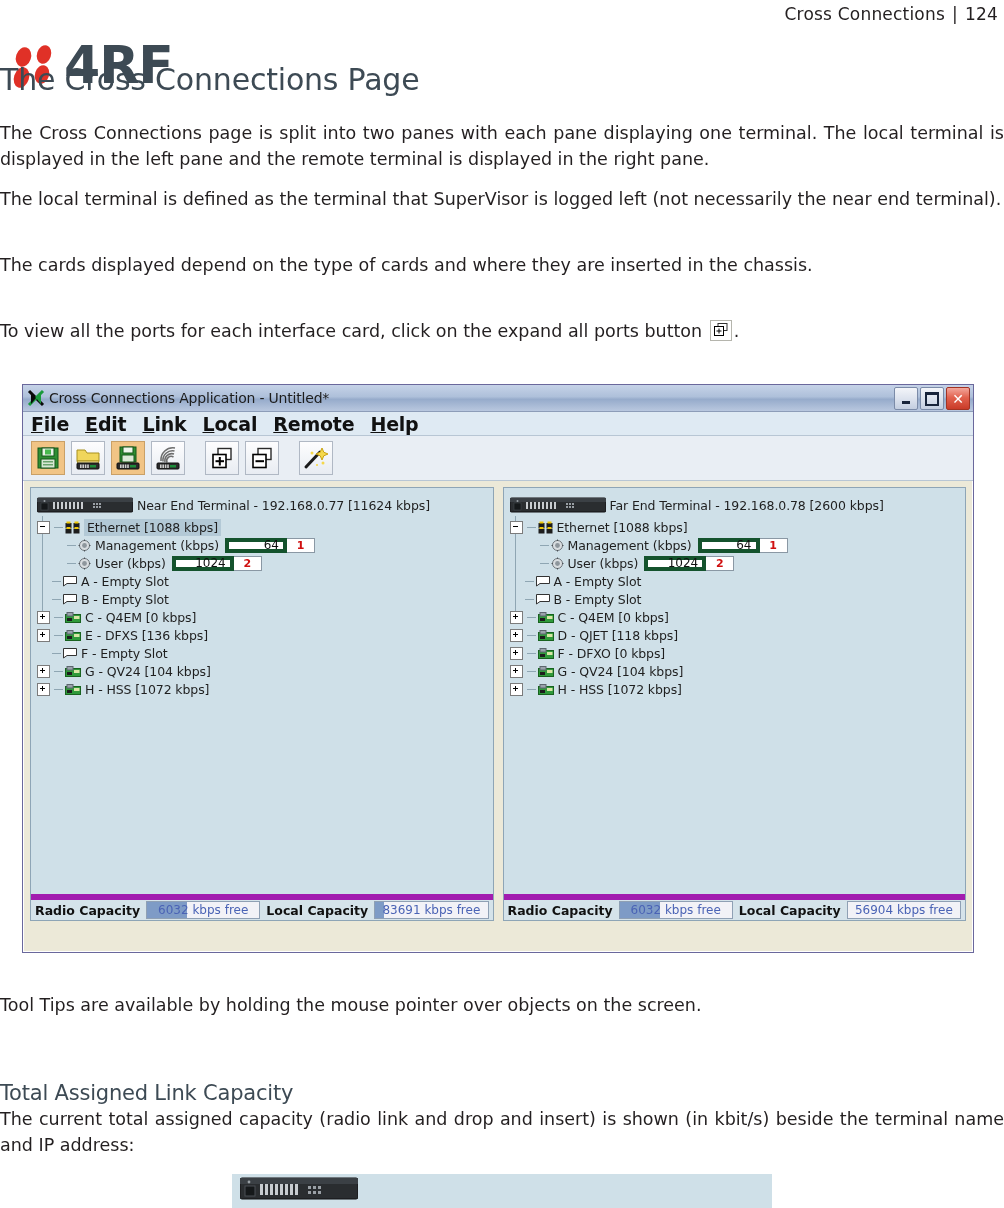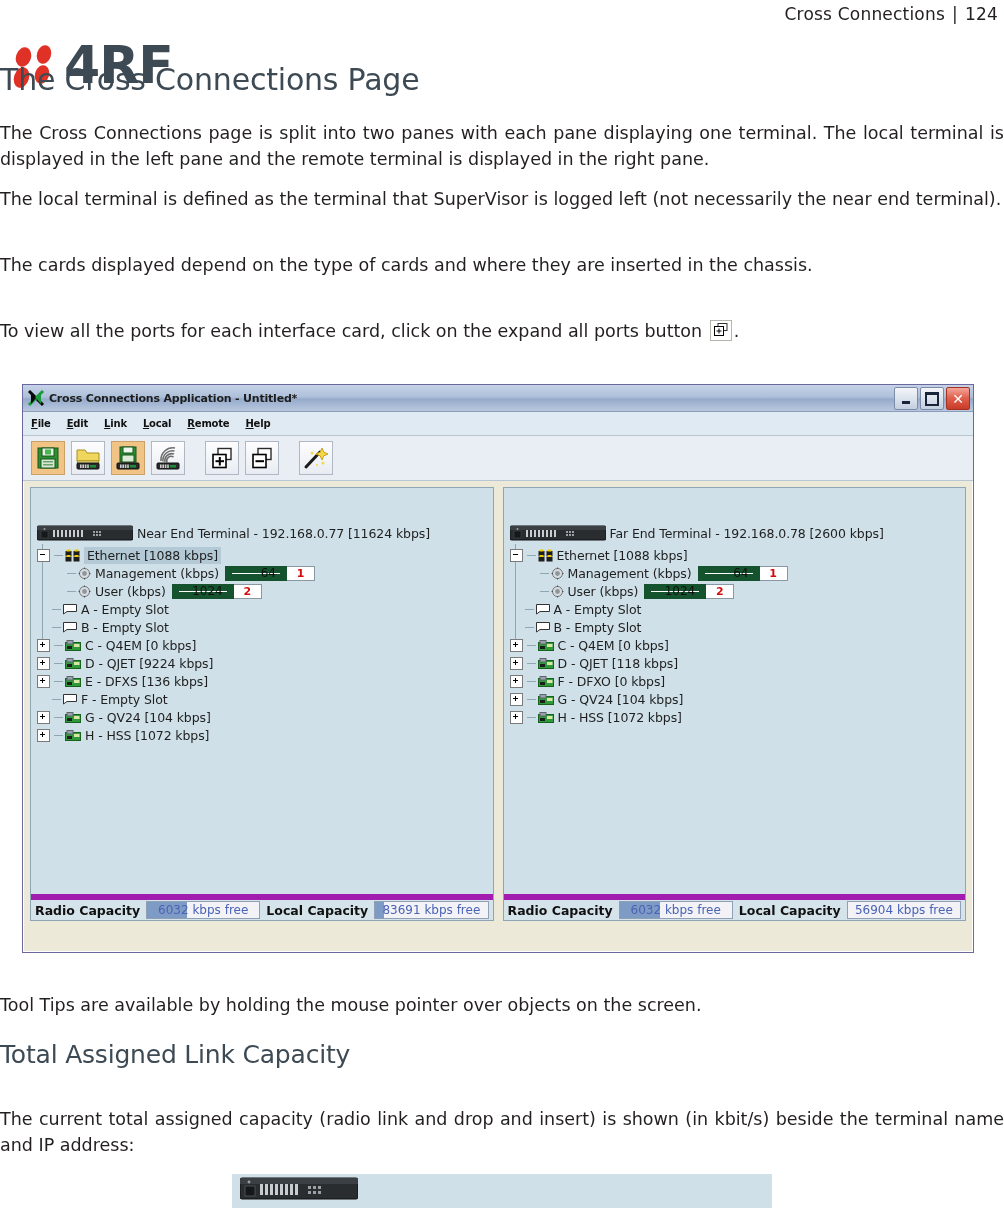--- a/index.html
+++ b/index.html
@@ -109,22 +109,22 @@
     height: 26px;
     background: linear-gradient(180deg,#c6d3e8 0%,#aec0da 45%,#96abcb 55%,#b9c8df 100%);
     border-bottom: 1px solid #8d9db8;
     display: flex;
     align-items: center;
     padding-left: 4px;
   }
   .app-icon { width: 18px; height: 18px; margin-right: 4px; flex: none; }
   .title-text {
     font-family: "DejaVu Sans", "Liberation Sans", sans-serif;
-    font-size: 11px;
-    font-weight: bold;
+    font-size: 14px;
+    font-weight: normal;
     color: #1d1d1d;
     letter-spacing: -0.2px;
     white-space: nowrap;
   }
   .win-buttons {
     position: absolute;
     right: 3px; top: 2px;
     display: flex;
     gap: 2px;
   }
@@ -152,21 +152,21 @@
   .menubar {
     height: 23px;
     background: #dfeaf3;
     border-bottom: 1px solid #b8c6d4;
     display: flex;
     align-items: center;
     padding-left: 8px;
     gap: 16px;
   }
   .menu-item {
-    font-size: 10px;
+    font-size: 19px;
     color: #111111;
     font-weight: bold;
     letter-spacing: -0.2px;
     cursor: default;
     white-space: nowrap;
   }
   .menu-item u { text-decoration: underline; }
 
   
   .toolbar {
@@ -209,21 +209,20 @@
     position: relative;
     display: flex;
     flex-direction: column;
     overflow: hidden;
   }
   .tree {
     flex: 1;
     padding: 6px 0 0 6px;
     position: relative;
     overflow: hidden;
-    margin-top: 28px;
   }
   .tree-row {
     height: 18px;
     display: flex;
     align-items: center;
     font-size: 12.5px;
     color: #1f1f1f;
     white-space: nowrap;
     position: relative;
   }
@@ -269,21 +268,21 @@
   .node-label.sel {
     background: #b3c9d6;
     padding: 1px 3px;
     margin: -1px 0;
   }
   .field {
     display: inline-flex;
     align-items: center;
     justify-content: flex-end;
     background: #ffffff;
-    border: 7px solid #14532d;
+    border: 4px solid #14532d;
     height: 15px;
     font-size: 12px;
     padding: 0 4px;
     margin-left: 6px;
     box-sizing: border-box;
     color: #111111;
   }
   .field.num { width: 62px; }
   .tag {
     display: inline-flex;
@@ -340,23 +339,23 @@
     justify-content: center;
     font-size: 12px;
     color: #4a63b5;
     white-space: nowrap;
   }
 
   
   .p5 { top: 992px; }
   h2.doc-h2 {
     position: absolute;
-    left: 0; top: 1040px;
+    left: 0; top: 1081px;
     margin: 0;
-    font-size: 25px;
+    font-size: 21px;
     font-weight: normal;
     color: #3d4a54;
     letter-spacing: -0.2px;
   }
   .p6 { top: 1106px; }
 
   .figure-bottom {
     position: absolute;
     left: 232px; top: 1174px;
     width: 540px; height: 34px;
@@ -647,33 +646,20 @@
             <span class="stub"></span>
           <span class="icon-box">
             <svg width="16" height="11" viewBox="0 0 16 11">
               <rect x="0.5" y="2.5" width="15" height="8" fill="#2f9a3a" stroke="#18621f"></rect>
               <rect x="2" y="0.5" width="6" height="3.5" fill="#9aa3ab" stroke="#5d666e"></rect>
               <rect x="9" y="4" width="5.5" height="3" fill="#d8e6a6"></rect>
               <rect x="2" y="6" width="5" height="3" fill="#1d1d1d"></rect>
             </svg>
           </span>
           <span class="node-label">C - Q4EM [0 kbps]</span>
-        </div>
-        <div class="tree-row">
-          <span class="expander plus"></span>
-            <span class="stub"></span>
-          <span class="icon-box">
-            <svg width="16" height="11" viewBox="0 0 16 11">
-              <rect x="0.5" y="2.5" width="15" height="8" fill="#2f9a3a" stroke="#18621f"></rect>
-              <rect x="2" y="0.5" width="6" height="3.5" fill="#9aa3ab" stroke="#5d666e"></rect>
-              <rect x="9" y="4" width="5.5" height="3" fill="#d8e6a6"></rect>
-              <rect x="2" y="6" width="5" height="3" fill="#1d1d1d"></rect>
-            </svg>
-          </span>
-          <span class="node-label">D - QJET [9224 kbps]</span>
         </div>
         <div class="tree-row">
           <span class="expander plus"></span>
             <span class="stub"></span>
           <span class="icon-box">
             <svg width="16" height="11" viewBox="0 0 16 11">
               <rect x="0.5" y="2.5" width="15" height="8" fill="#2f9a3a" stroke="#18621f"></rect>
               <rect x="2" y="0.5" width="6" height="3.5" fill="#9aa3ab" stroke="#5d666e"></rect>
               <rect x="9" y="4" width="5.5" height="3" fill="#d8e6a6"></rect>
               <rect x="2" y="6" width="5" height="3" fill="#1d1d1d"></rect>

